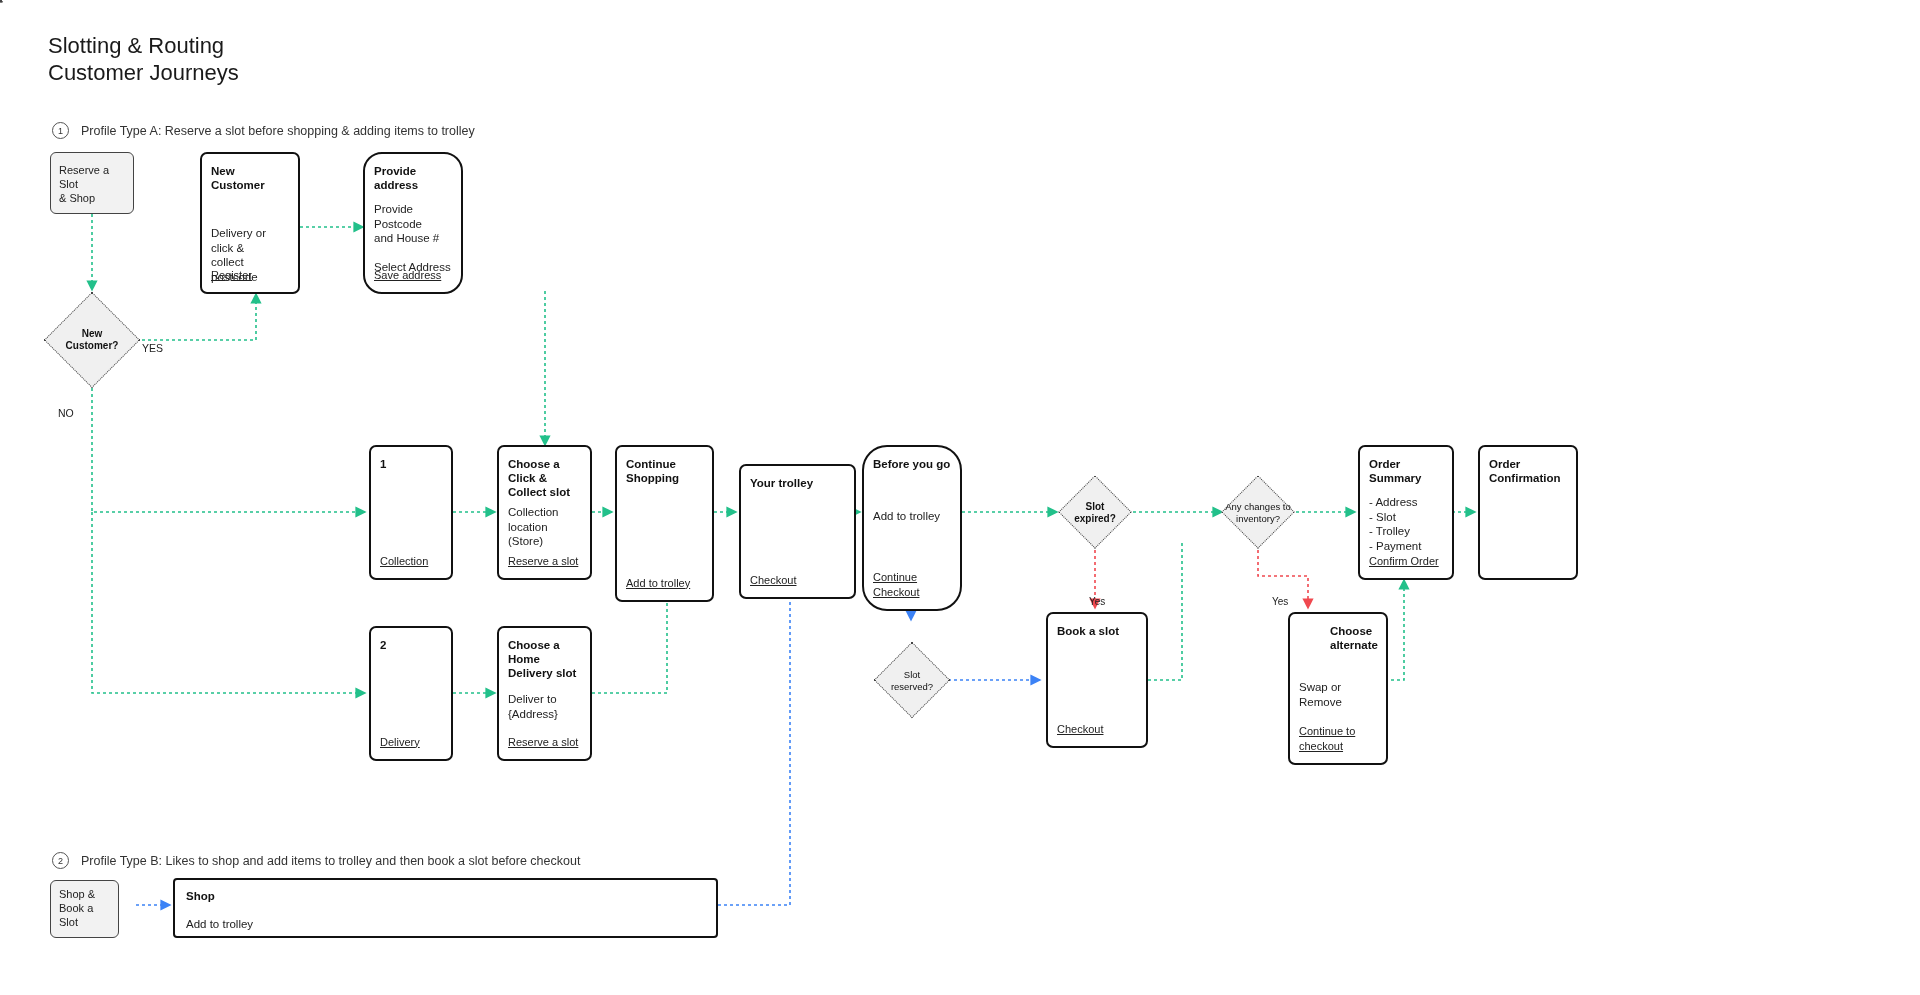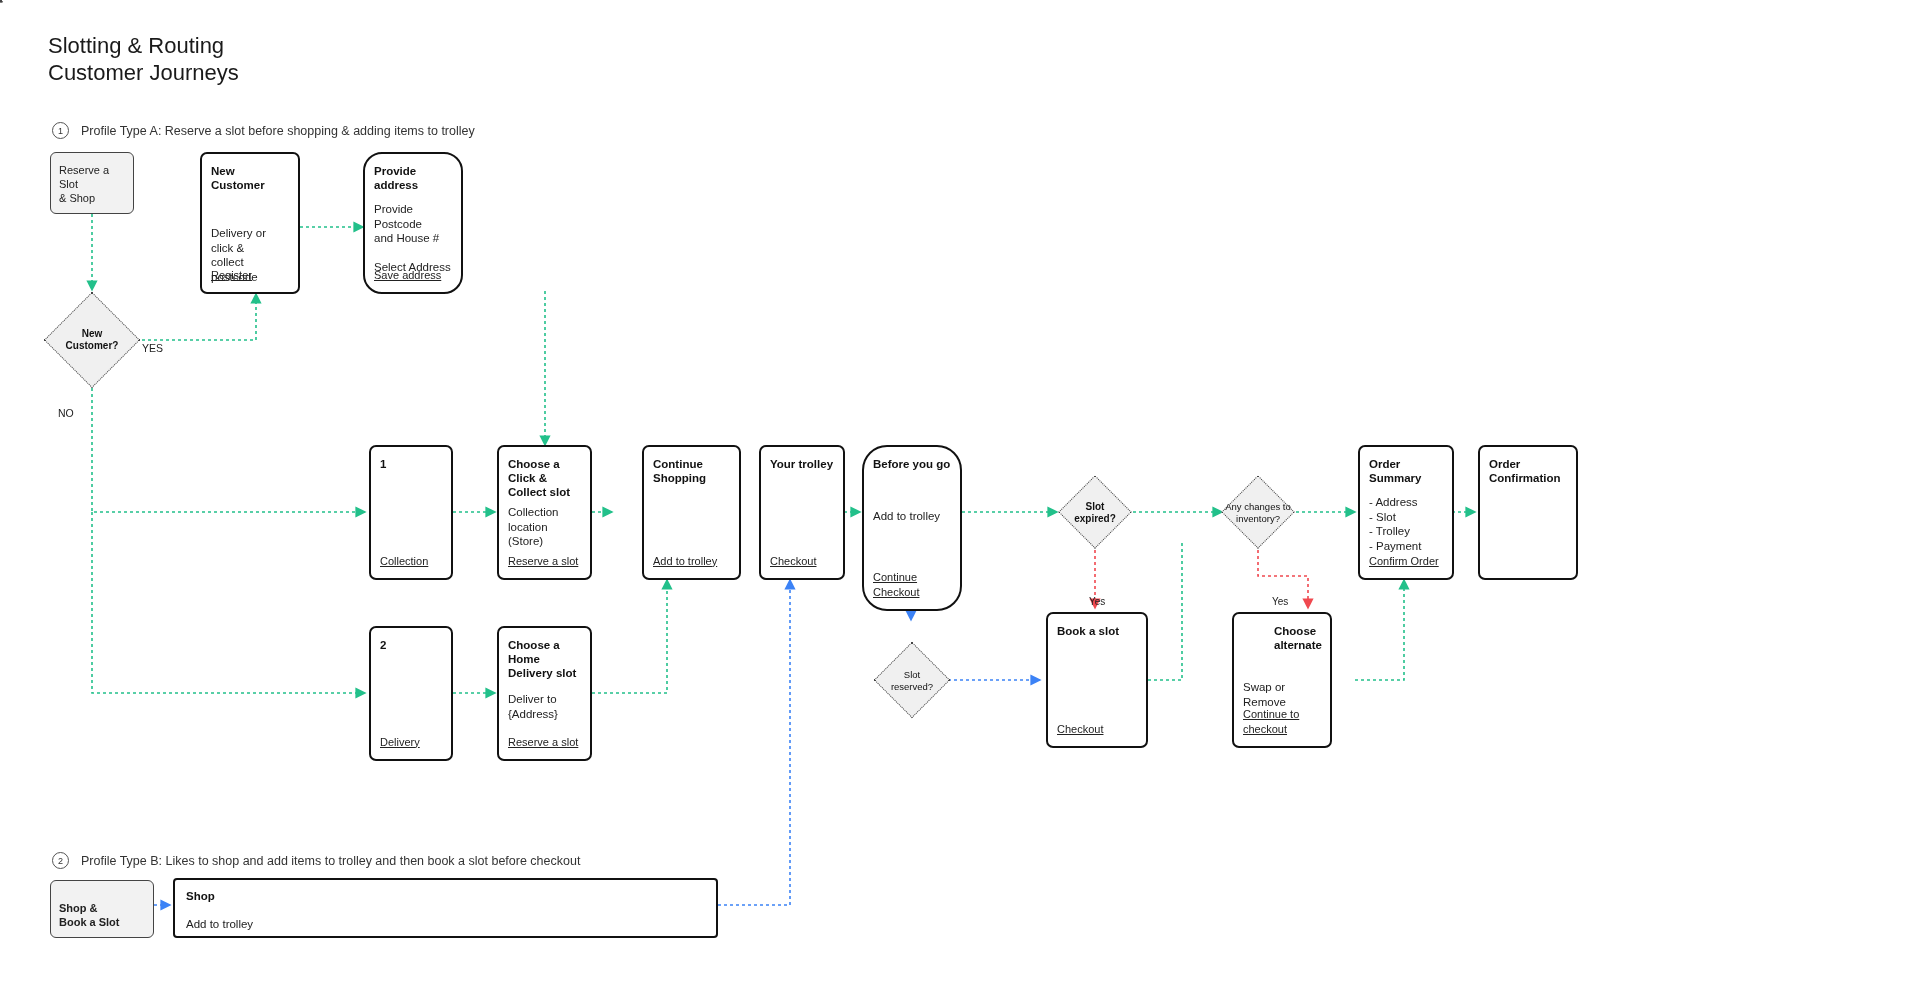--- a/index.html
+++ b/index.html
@@ -115,21 +115,21 @@
 
       <path d="M718,905 L790,905 L790,580" stroke="#3b82f6" marker-end="url(#ab)"></path>
 
       <path d="M136,905 L170,905" stroke="#3b82f6" marker-end="url(#ab)"></path>
     </g>
   </svg>
 
   <div class="term" style="left:50px;top:152px;width:84px;height:62px;">
     <span>Reserve a Slot<br>&amp; Shop</span>
   </div>
-  <div class="term" style="left:50px;top:880px;width:104px;height:58px;font-weight:bold;">
+  <div class="term" style="left:50px;top:880px;width:69px;height:58px;">
     <span>Shop &amp;<br>Book a Slot</span>
   </div>
 
   <div class="dia" style="left:58px;top:306px;width:68px;height:68px;"></div>
   <div class="dia-lbl" style="left:44px;top:316px;width:96px;height:48px;">New<br>Customer?</div>
 
   <div class="dia" style="left:1068;top:0;"></div>
 
   <div class="dia" style="left:1069px;top:486px;width:52px;height:52px;"></div>
   <div class="dia-lbl" style="left:1058px;top:494px;width:74px;height:38px;">Slot<br>expired?</div>
@@ -161,26 +161,26 @@
     <div class="hd">1</div>
     <div class="ft">Collection</div>
   </div>
 
   <div class="node" style="left:497px;top:445px;width:95px;height:135px;">
     <div class="hd">Choose a<br>Click &amp;<br>Collect slot</div>
     <div class="mid bd" style="top:58px;">Collection location<br>(Store)</div>
     <div class="ft">Reserve a slot</div>
   </div>
 
-  <div class="node" style="left:642px;top:445px;width:99px;height:135px;">
+  <div class="node" style="left:615px;top:445px;width:99px;height:157px;">
     <div class="hd">Continue<br>Shopping</div>
     <div class="ft">Add to trolley</div>
   </div>
 
-  <div class="node" style="left:739px;top:445px;width:86px;height:135px;margin-left:20px;">
+  <div class="node" style="left:739px;top:464px;width:117px;height:135px;">
     <div class="hd">Your trolley</div>
     <div class="ft">Checkout</div>
   </div>
 
   <div class="node" style="left:862px;top:445px;width:100px;height:166px;border-radius:25px;">
     <div class="hd">Before you go</div>
     <div class="mid bd" style="top:62px;">Add to trolley</div>
     <div class="ft">Continue Checkout</div>
   </div>
 
@@ -203,21 +203,21 @@
     <div class="hd">Choose a<br>Home<br>Delivery slot</div>
     <div class="mid bd" style="top:64px;">Deliver to {Address}</div>
     <div class="ft">Reserve a slot</div>
   </div>
 
   <div class="node" style="left:1046px;top:612px;width:102px;height:136px;">
     <div class="hd">Book a slot</div>
     <div class="ft">Checkout</div>
   </div>
 
-  <div class="node" style="left:1232px;top:612px;width:100px;height:136px;padding-left:40px;">
+  <div class="node" style="left:1288px;top:612px;width:100px;height:153px;padding-left:40px;">
     <div class="hd">Choose alternate</div>
     <div class="mid bd" style="top:66px;">Swap or Remove</div>
     <div class="ft">Continue to<br>checkout</div>
   </div>
 
   <div class="node wide" style="left:173px;top:878px;width:545px;height:60px;padding:9px 11px;">
     <div class="hd">Shop</div>
     <div class="bd" style="margin-top:14px;">Add to trolley</div>
   </div>
 

